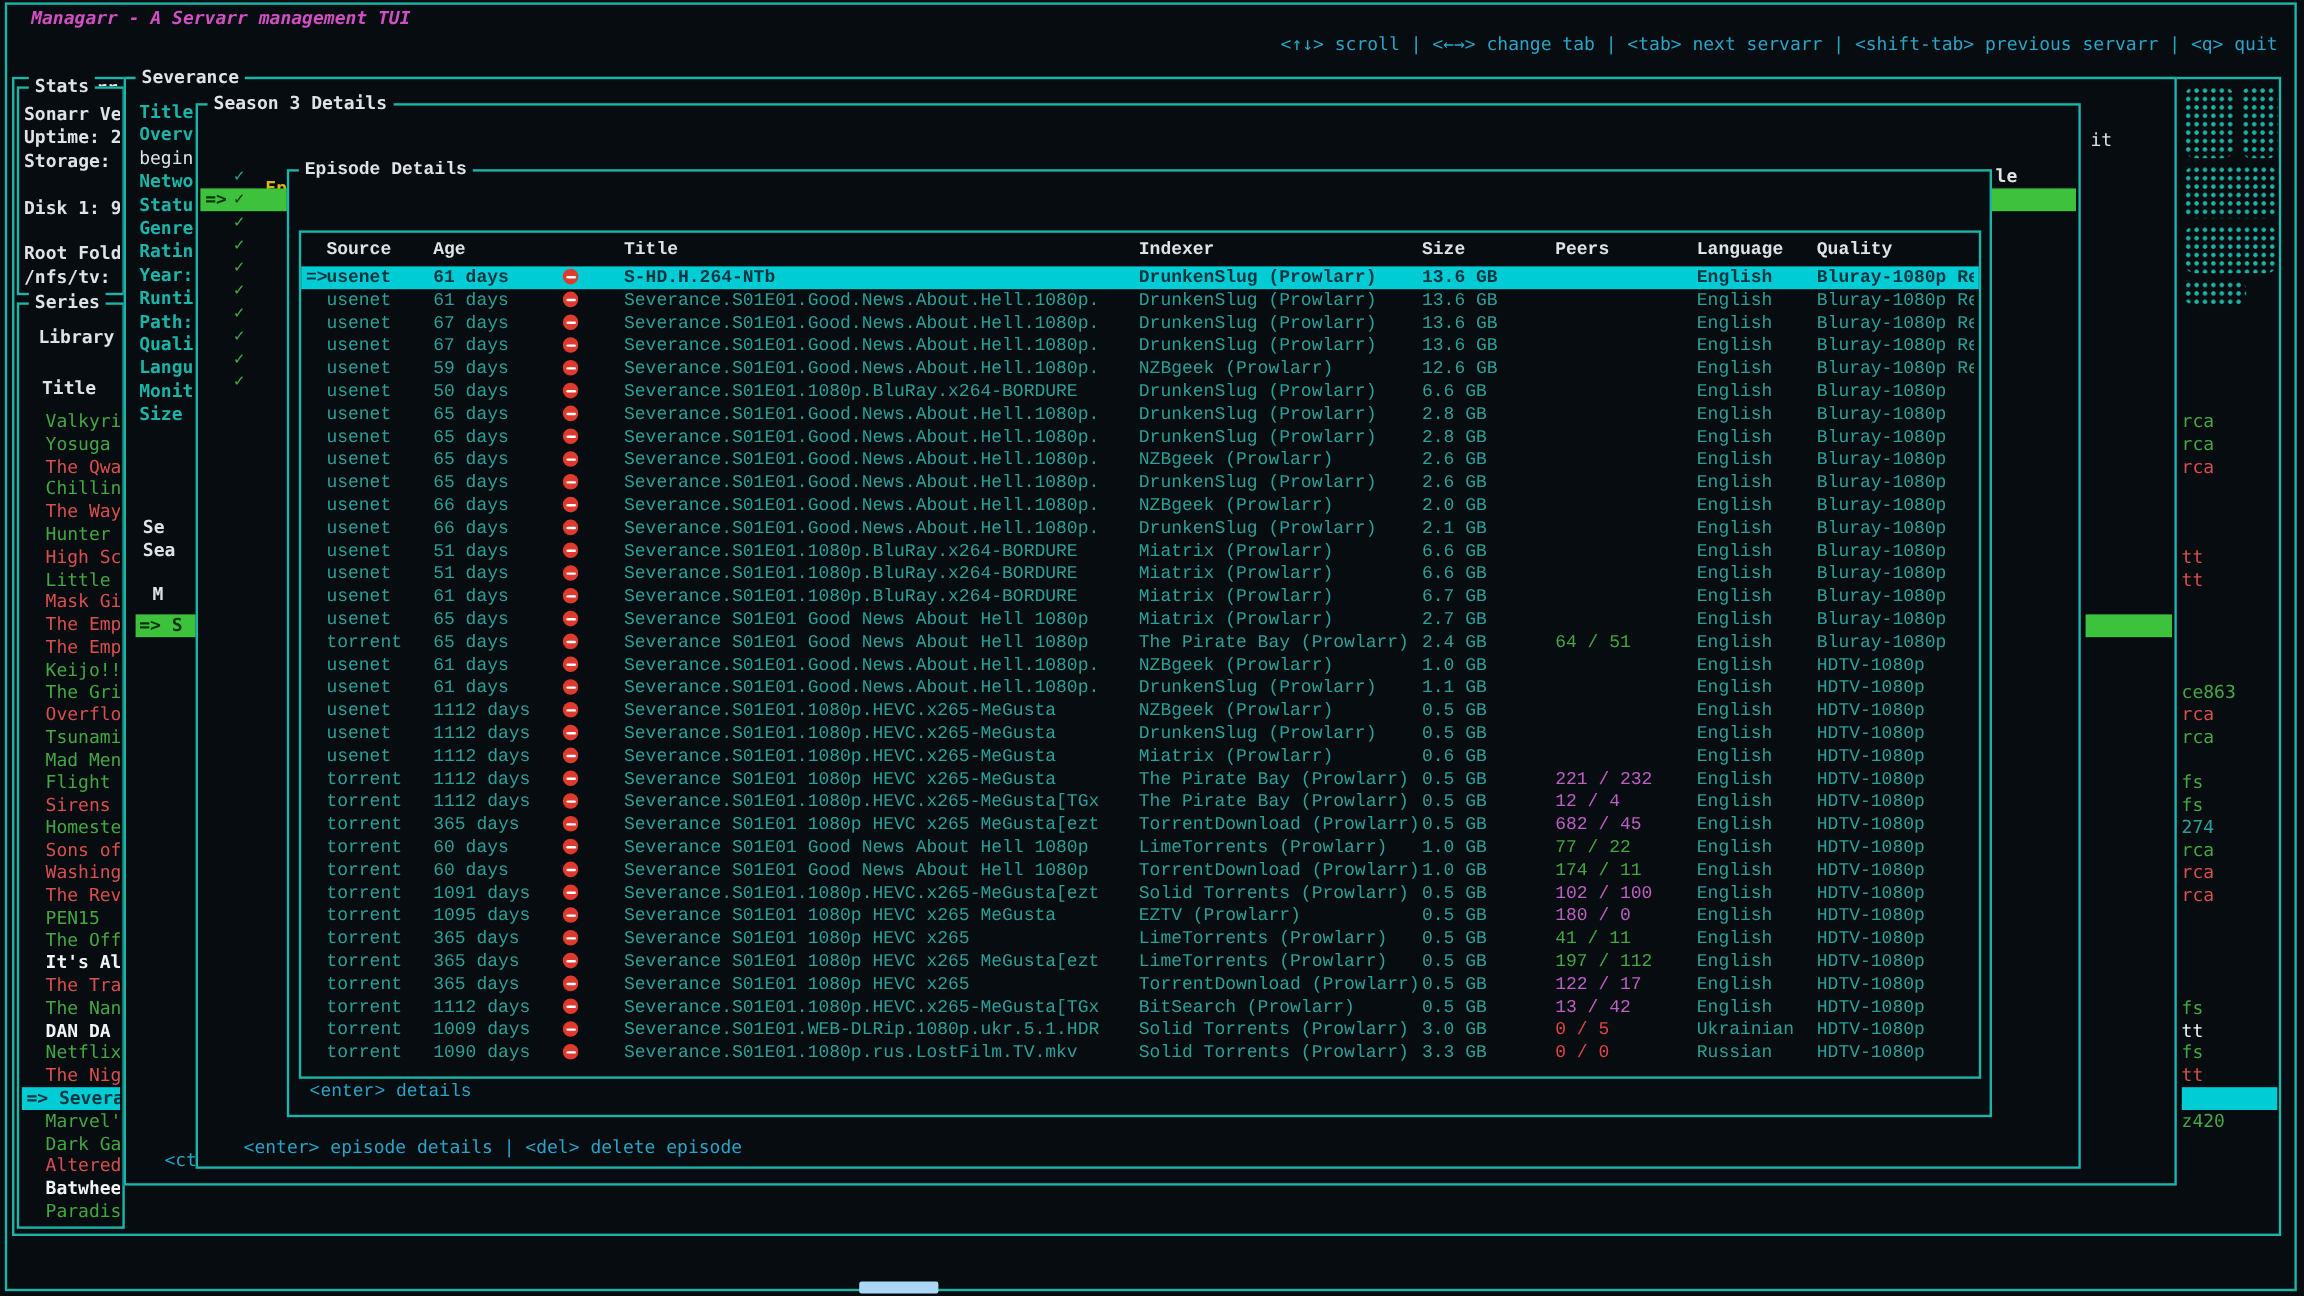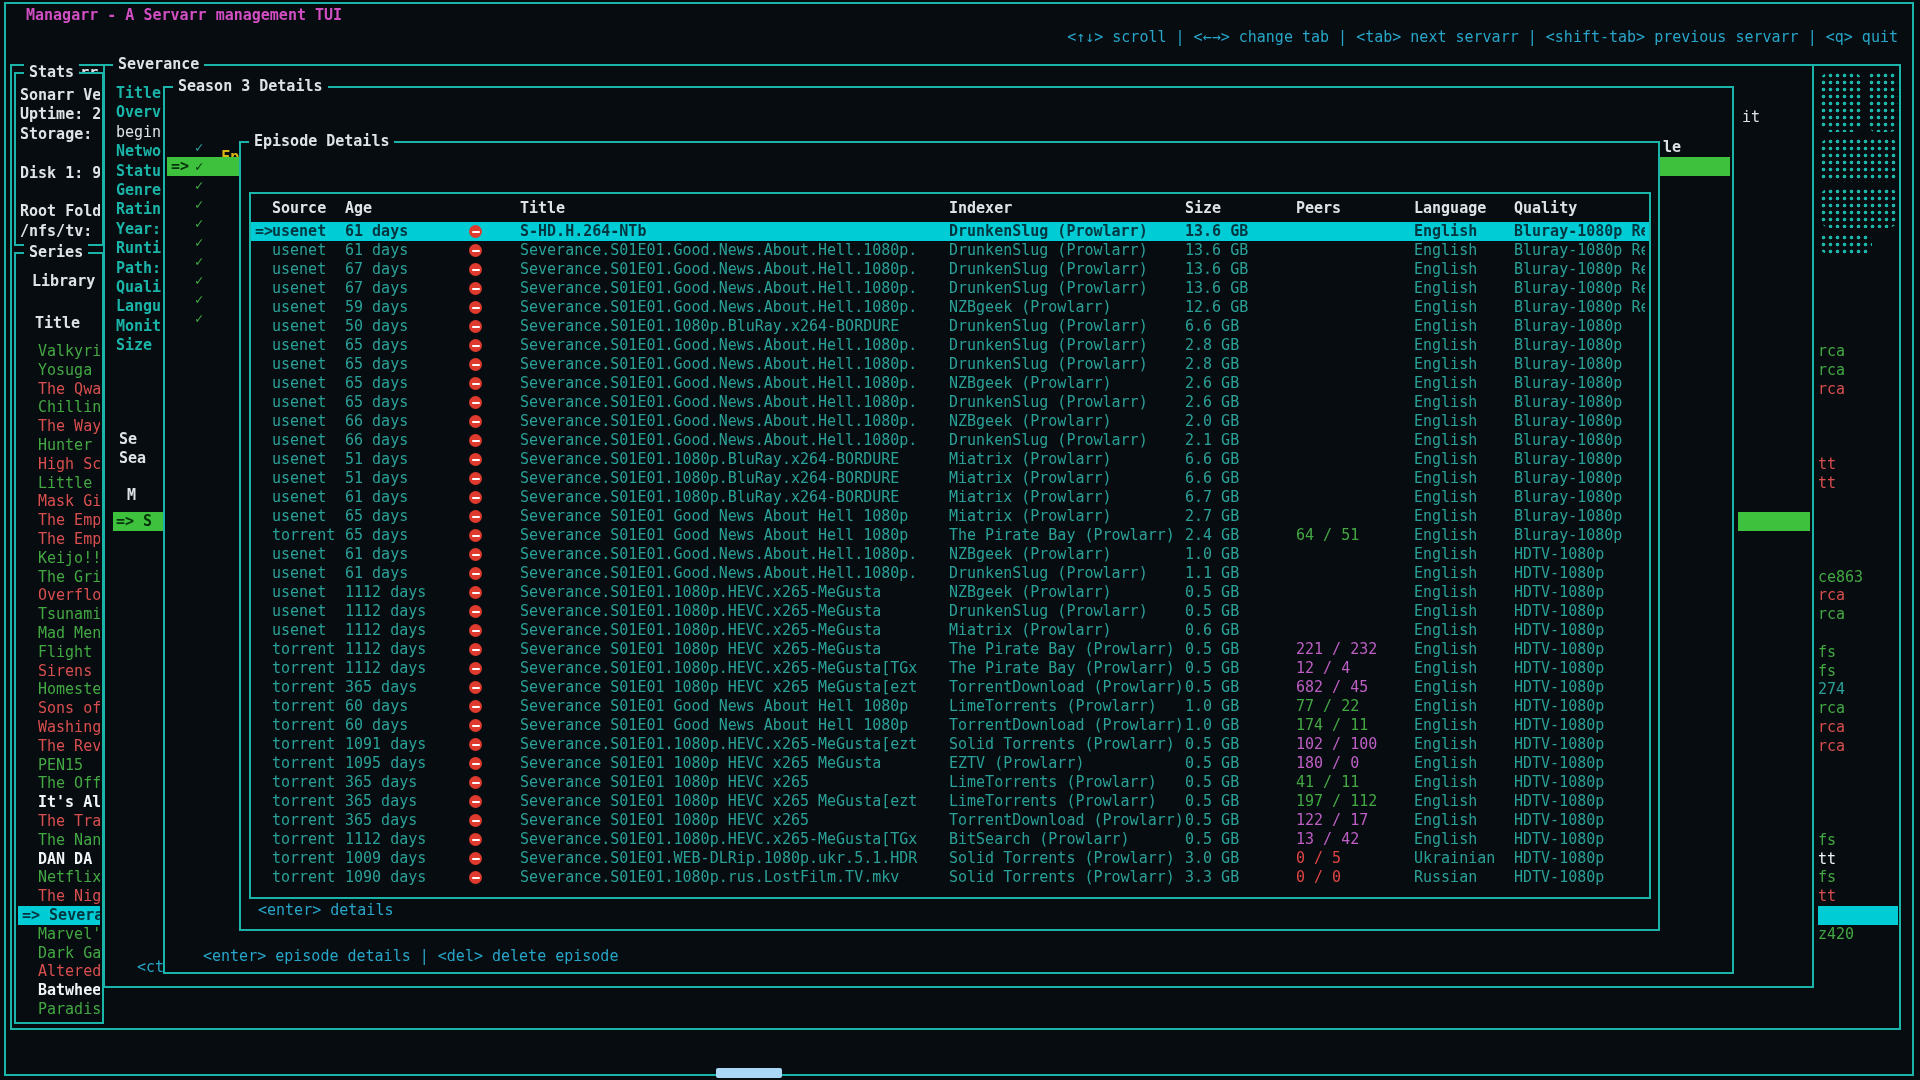--- a/index.html
+++ b/index.html
@@ -4,21 +4,21 @@
 <style>
   html,body{margin:0;padding:0;background:#02050a;}
   .app{position:relative;width:1920px;height:1080px;overflow:hidden;
        background:var(--background,#070c10);
        font-family:"DejaVu Sans Mono","Liberation Mono",monospace;
        font-size:15px;color:var(--text-white,#dde3e6);}
   .outer-frame{position:absolute;left:4px;top:2px;width:1906px;height:1070px;
        border:2px solid var(--border-teal,#1ab5a8);pointer-events:none;}
   .main-frame{position:absolute;left:10px;top:64px;width:1887px;height:962px;
        border:2px solid var(--border-teal,#1ab5a8);pointer-events:none;}
-  .app-title{position:absolute;left:26px;top:6px;font-weight:bold;
+  .app-title{position:absolute;left:26px;top:6px;font-style:italic;font-weight:bold;
        color:var(--brand-magenta,#d24fc3);}
   .servarr-tabs{position:absolute;left:26px;top:28px;white-space:pre;font-weight:bold;}
   .stab{color:var(--text-white,#dde3e6);}
   .stab.active{color:var(--accent-yellow,#d9b514);}
   .sep{color:var(--text-white,#dde3e6);font-weight:normal;}
   .top-help{position:absolute;right:22px;top:28px;color:var(--help-cyan,#27a6c9);}
 
   .panel{position:absolute;border:2px solid var(--border-teal,#1ab5a8);
        background:var(--background,#070c10);}
   .ptitle{position:absolute;top:-11px;left:8px;background:var(--background,#070c10);
@@ -77,21 +77,21 @@
   .b1{left:2px;top:2px;width:42px;height:60px;}
   .b2{left:50px;top:2px;width:30px;height:60px;border-radius:8px;}
   .b3{left:2px;top:68px;width:78px;height:44px;}
   .b4{left:2px;top:118px;width:78px;height:40px;}
   .b5{left:2px;top:164px;width:52px;height:20px;border-radius:8px;}
 
   
   .modal{position:absolute;border:2px solid var(--border-teal,#1ab5a8);
        background:var(--background,#070c10);}
   .season-modal{left:163px;top:86px;width:1567px;height:884px;}
-  .episode-modal{left:239px;top:141px;width:1417px;height:786px;}
+  .episode-modal{left:239px;top:141px;width:1417px;height:786px;font-family:Liberation Mono, monospace;}
   .tabs{position:absolute;left:20px;top:24px;white-space:pre;font-weight:bold;}
   .tab{color:var(--text-white,#dde3e6);}
   .tab.active{color:var(--accent-yellow,#d9b514);}
   .modal-help{position:absolute;right:14px;top:24px;color:var(--help-cyan,#27a6c9);}
 
   .ep-rows{position:absolute;left:2px;right:2px;top:50px;}
   .ep-row{position:relative;height:19px;line-height:19px;}
   .ep-row .marker{position:absolute;left:4px;font-weight:bold;}
   .ep-row .mon-icon{position:absolute;left:28px;font-weight:bold;font-size:14px;
        color:var(--list-green,#43a843);}
@@ -101,21 +101,21 @@
   .hdr-tail{position:absolute;left:1498px;top:50px;height:19px;line-height:19px;font-weight:bold;}
   .modal-footer{position:absolute;left:38px;top:859px;color:var(--help-cyan,#27a6c9);}
 
   .results-box{position:absolute;left:8px;top:49px;width:1398px;height:703px;
        border:2px solid var(--border-teal,#1ab5a8);}
   .thead{position:absolute;left:0;top:5px;height:19px;width:100%;font-weight:bold;}
   .th{position:absolute;line-height:19px;white-space:pre;}
   .tbody{position:absolute;left:0;right:0;top:28px;}
   .trow{position:relative;height:19px;line-height:19px;color:var(--table-teal,#2aa198);}
   .cell{position:absolute;white-space:pre;overflow:hidden;}
-  .c-marker{left:4px;}  .c-source{left:21px;}  .c-age{left:94px;text-align:right;}
+  .c-marker{left:4px;}  .c-source{left:21px;}  .c-age{left:110px;text-align:right;}
   .c-reject{left:218px;} .c-title{left:269px;width:398px;}
   .c-indexer{left:698px;width:259px;} .c-size{left:934px;width:106px;}
   .c-peers{left:1045px;width:114px;} .c-language{left:1163px;width:98px;}
   .c-quality{left:1263px;width:131px;}
   .trow.sel{background:var(--selection-bg,#00ccd6);}
   .trow.sel .cell{color:var(--selection-fg,#013640);font-weight:bold;}
   .c-peers.pgreen{color:var(--list-green,#43a843);}
   .c-peers.pmagenta{color:var(--peers-magenta,#bd5fc4);}
   .c-peers.pred{color:var(--peers-red,#e04545);}
   .reject{display:inline-block;width:13px;height:13px;border-radius:50%;

